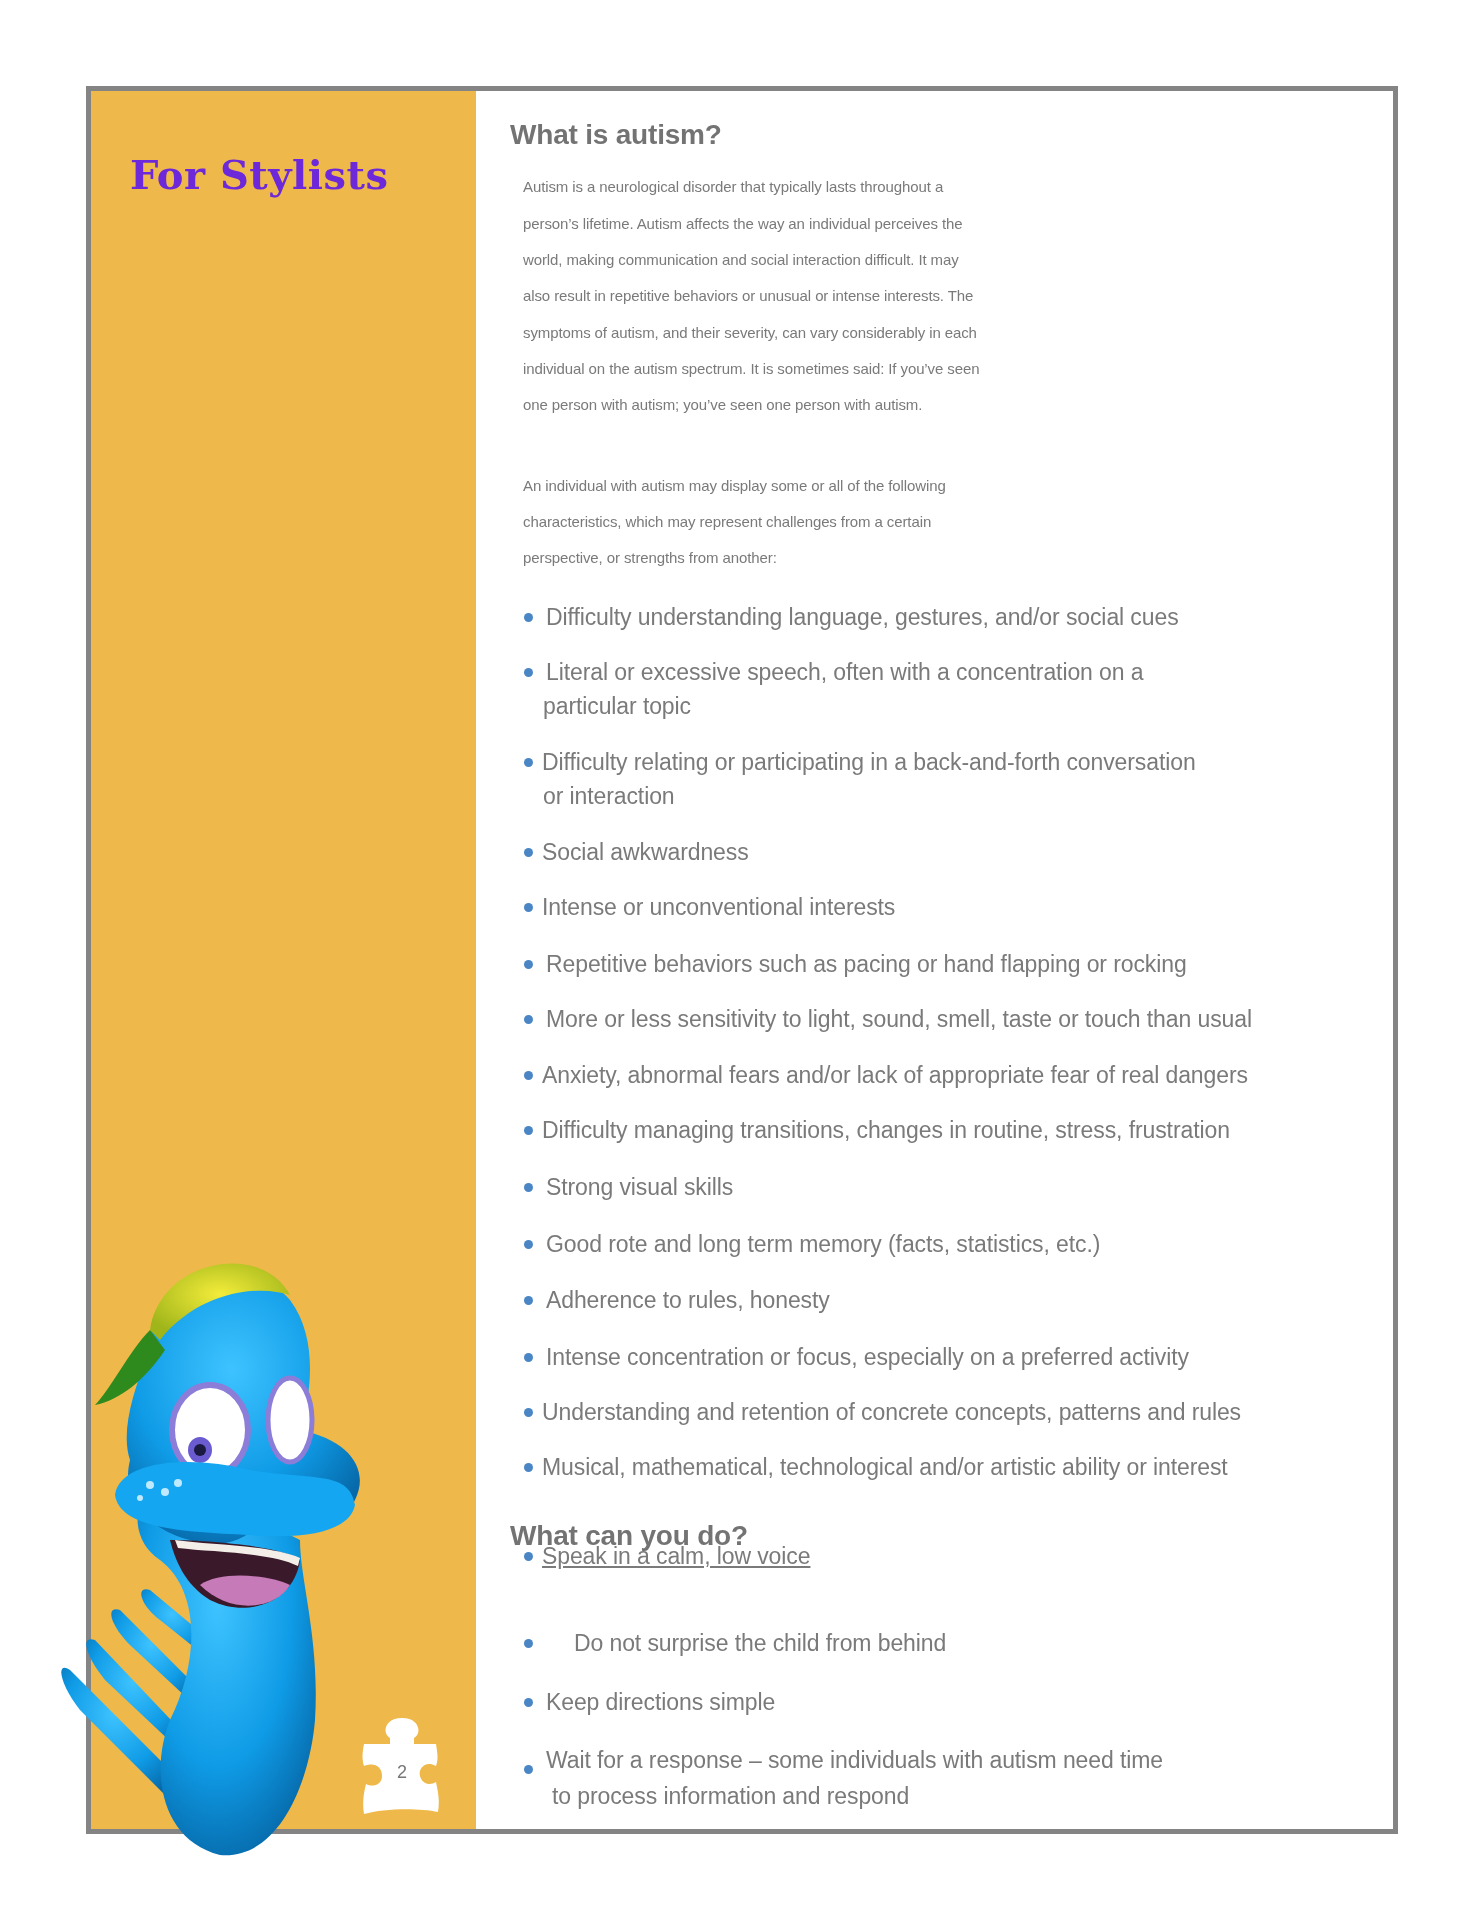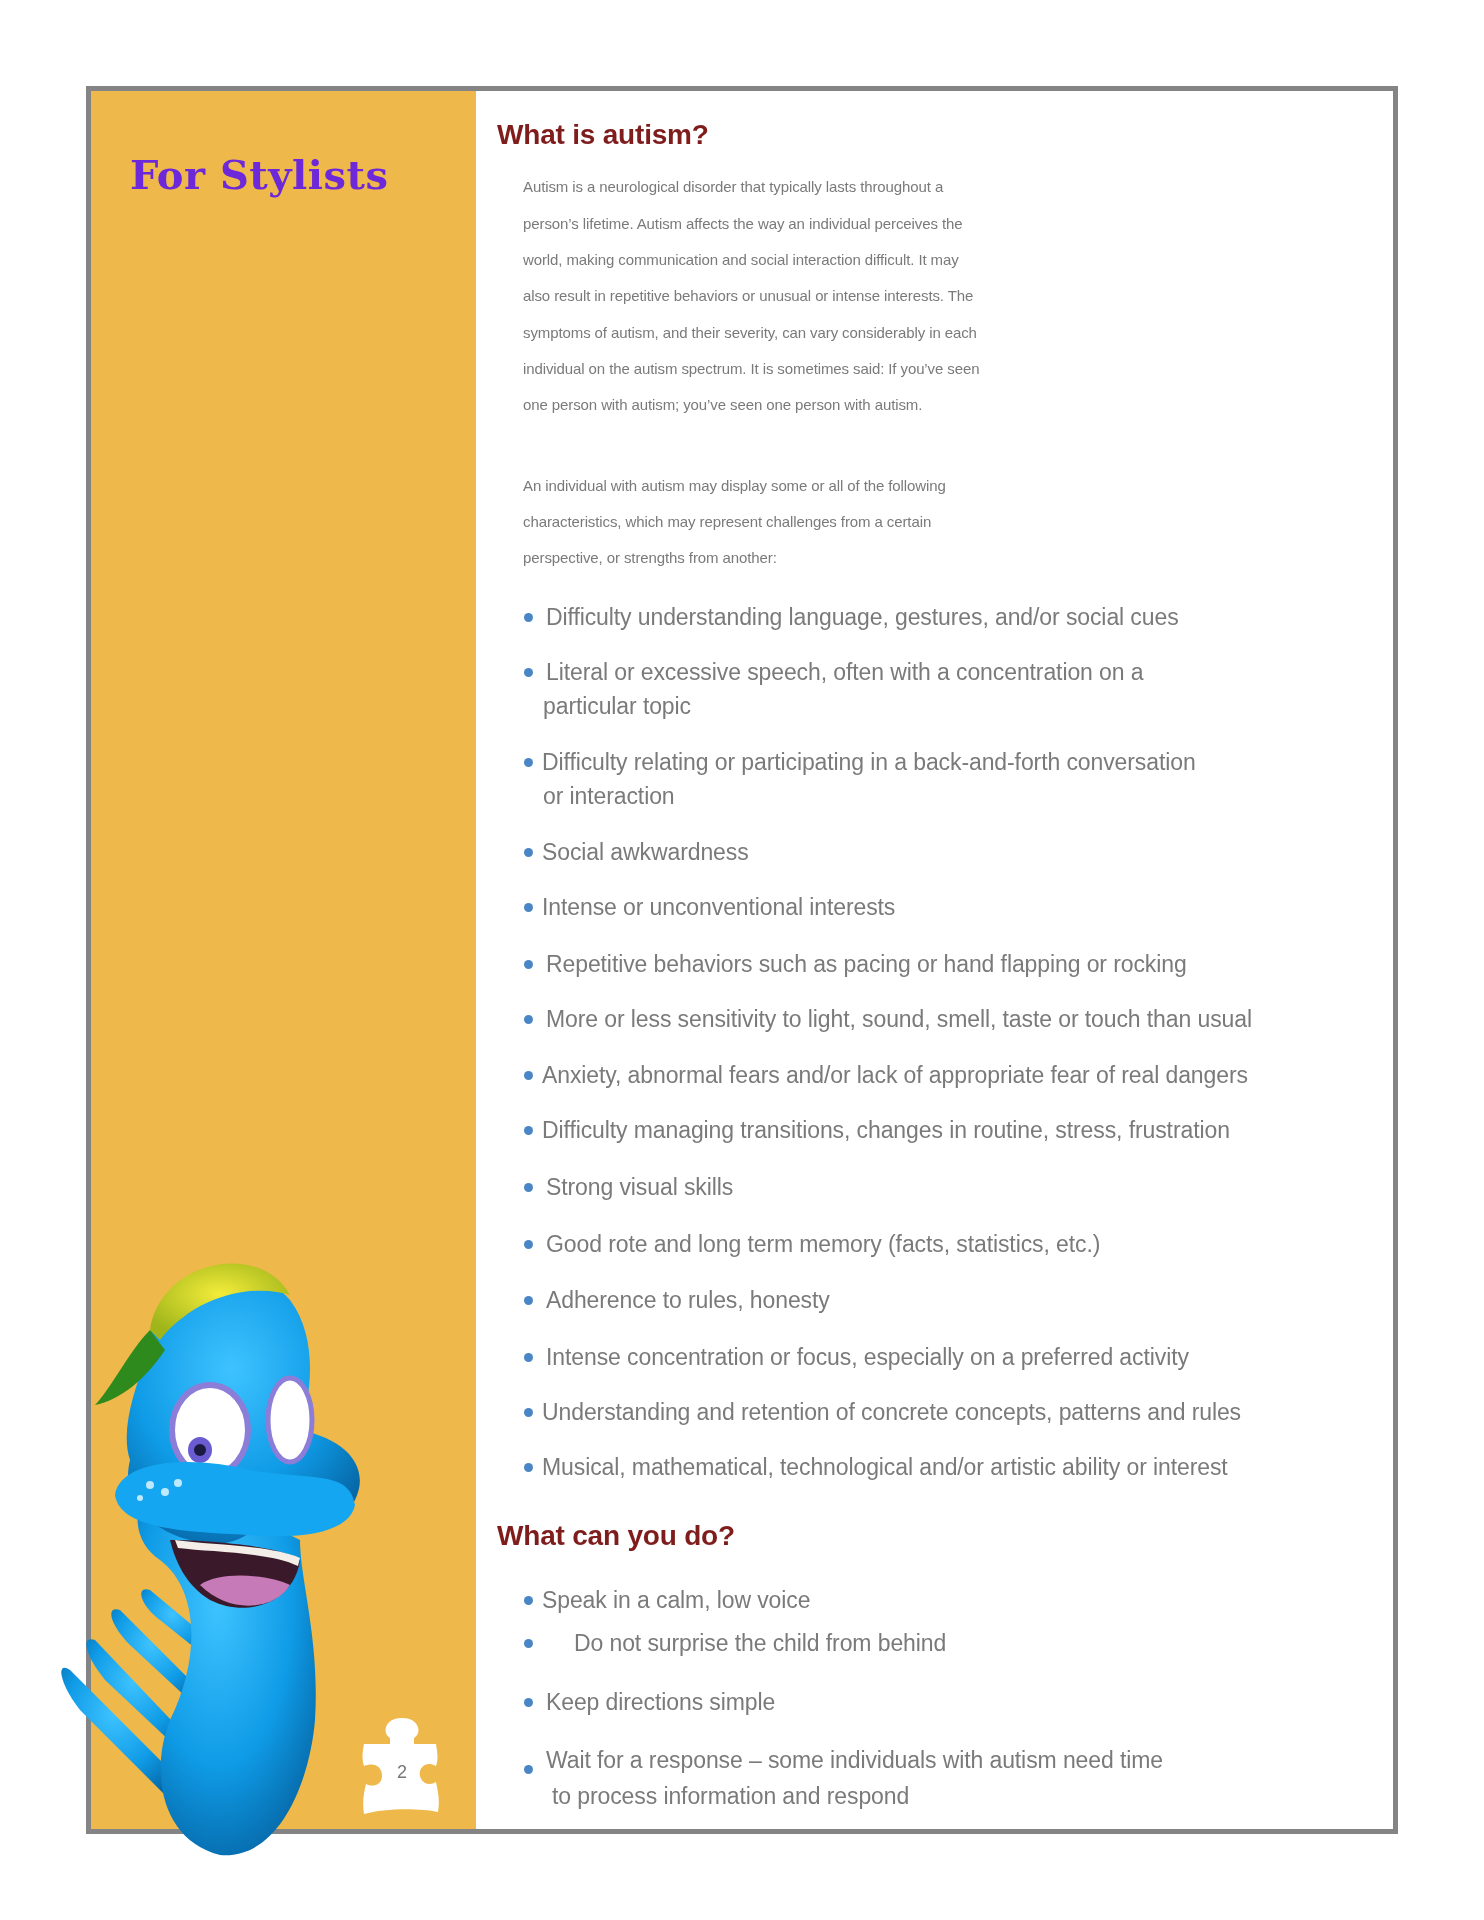--- a/index.html
+++ b/index.html
@@ -14,22 +14,22 @@
   .sidebar {
     position: absolute; left: 91px; top: 91px; width: 385px; height: 1738px;
     background: #efb84a;
   }
   .section-title {
     position: absolute; left: 113px; top: 134px; margin: 17px;
     font-family: "DejaVu Serif", serif; font-size: 40px; font-weight: bold;
     color: #6d28d9; letter-spacing: 0.5px; white-space: nowrap;
   }
   .h {
-    position: absolute; left: 497px; margin: 0; font-weight: bold;
-    font-size: 28px; color: #7f1d1d; white-space: nowrap; letter-spacing: -0.2px;
+    position: absolute; left: 510px; margin: 0; font-weight: bold;
+    font-size: 28px; color: #737373; white-space: nowrap; letter-spacing: -0.2px;
   }
   .line {
     position: absolute; left: 523px; font-size: 15px; color: #7a7a7a;
     white-space: nowrap; line-height: 28px; transform: translateY(-50%);
     letter-spacing: -0.1px;
   }
   .bullet {
     position: absolute; left: 524px; transform: translateY(-50%);
     display: flex; align-items: center; white-space: nowrap;
     font-size: 23px; color: #7a7a7a; line-height: 28px; letter-spacing: -0.1px;
@@ -181,21 +181,21 @@
     </div>
   <div class="bullet" style="top:1467px;">
       <span class="dot" style="margin-right:9px;"></span>
       <span>Musical, mathematical, technological and/or artistic ability or interest</span>
     </div>
 </div>
 
 <h1 class="h" style="top:1520px;">What can you do?</h1>
 
 <div>
-  <div class="bullet" style="top:1600px;">
+  <div class="bullet" style="top:1556px;text-decoration:underline;">
       <span class="dot" style="margin-right:9px;"></span>
       <span>Speak in a calm, low voice</span>
     </div>
   <div class="bullet" style="top:1643px;gap:28px;">
       <span class="dot"></span>
       <span>Do not surprise the child from behind</span>
     </div>
   <div class="bullet" style="top:1702px;">
       <span class="dot"></span>
       <span>Keep directions simple</span>

